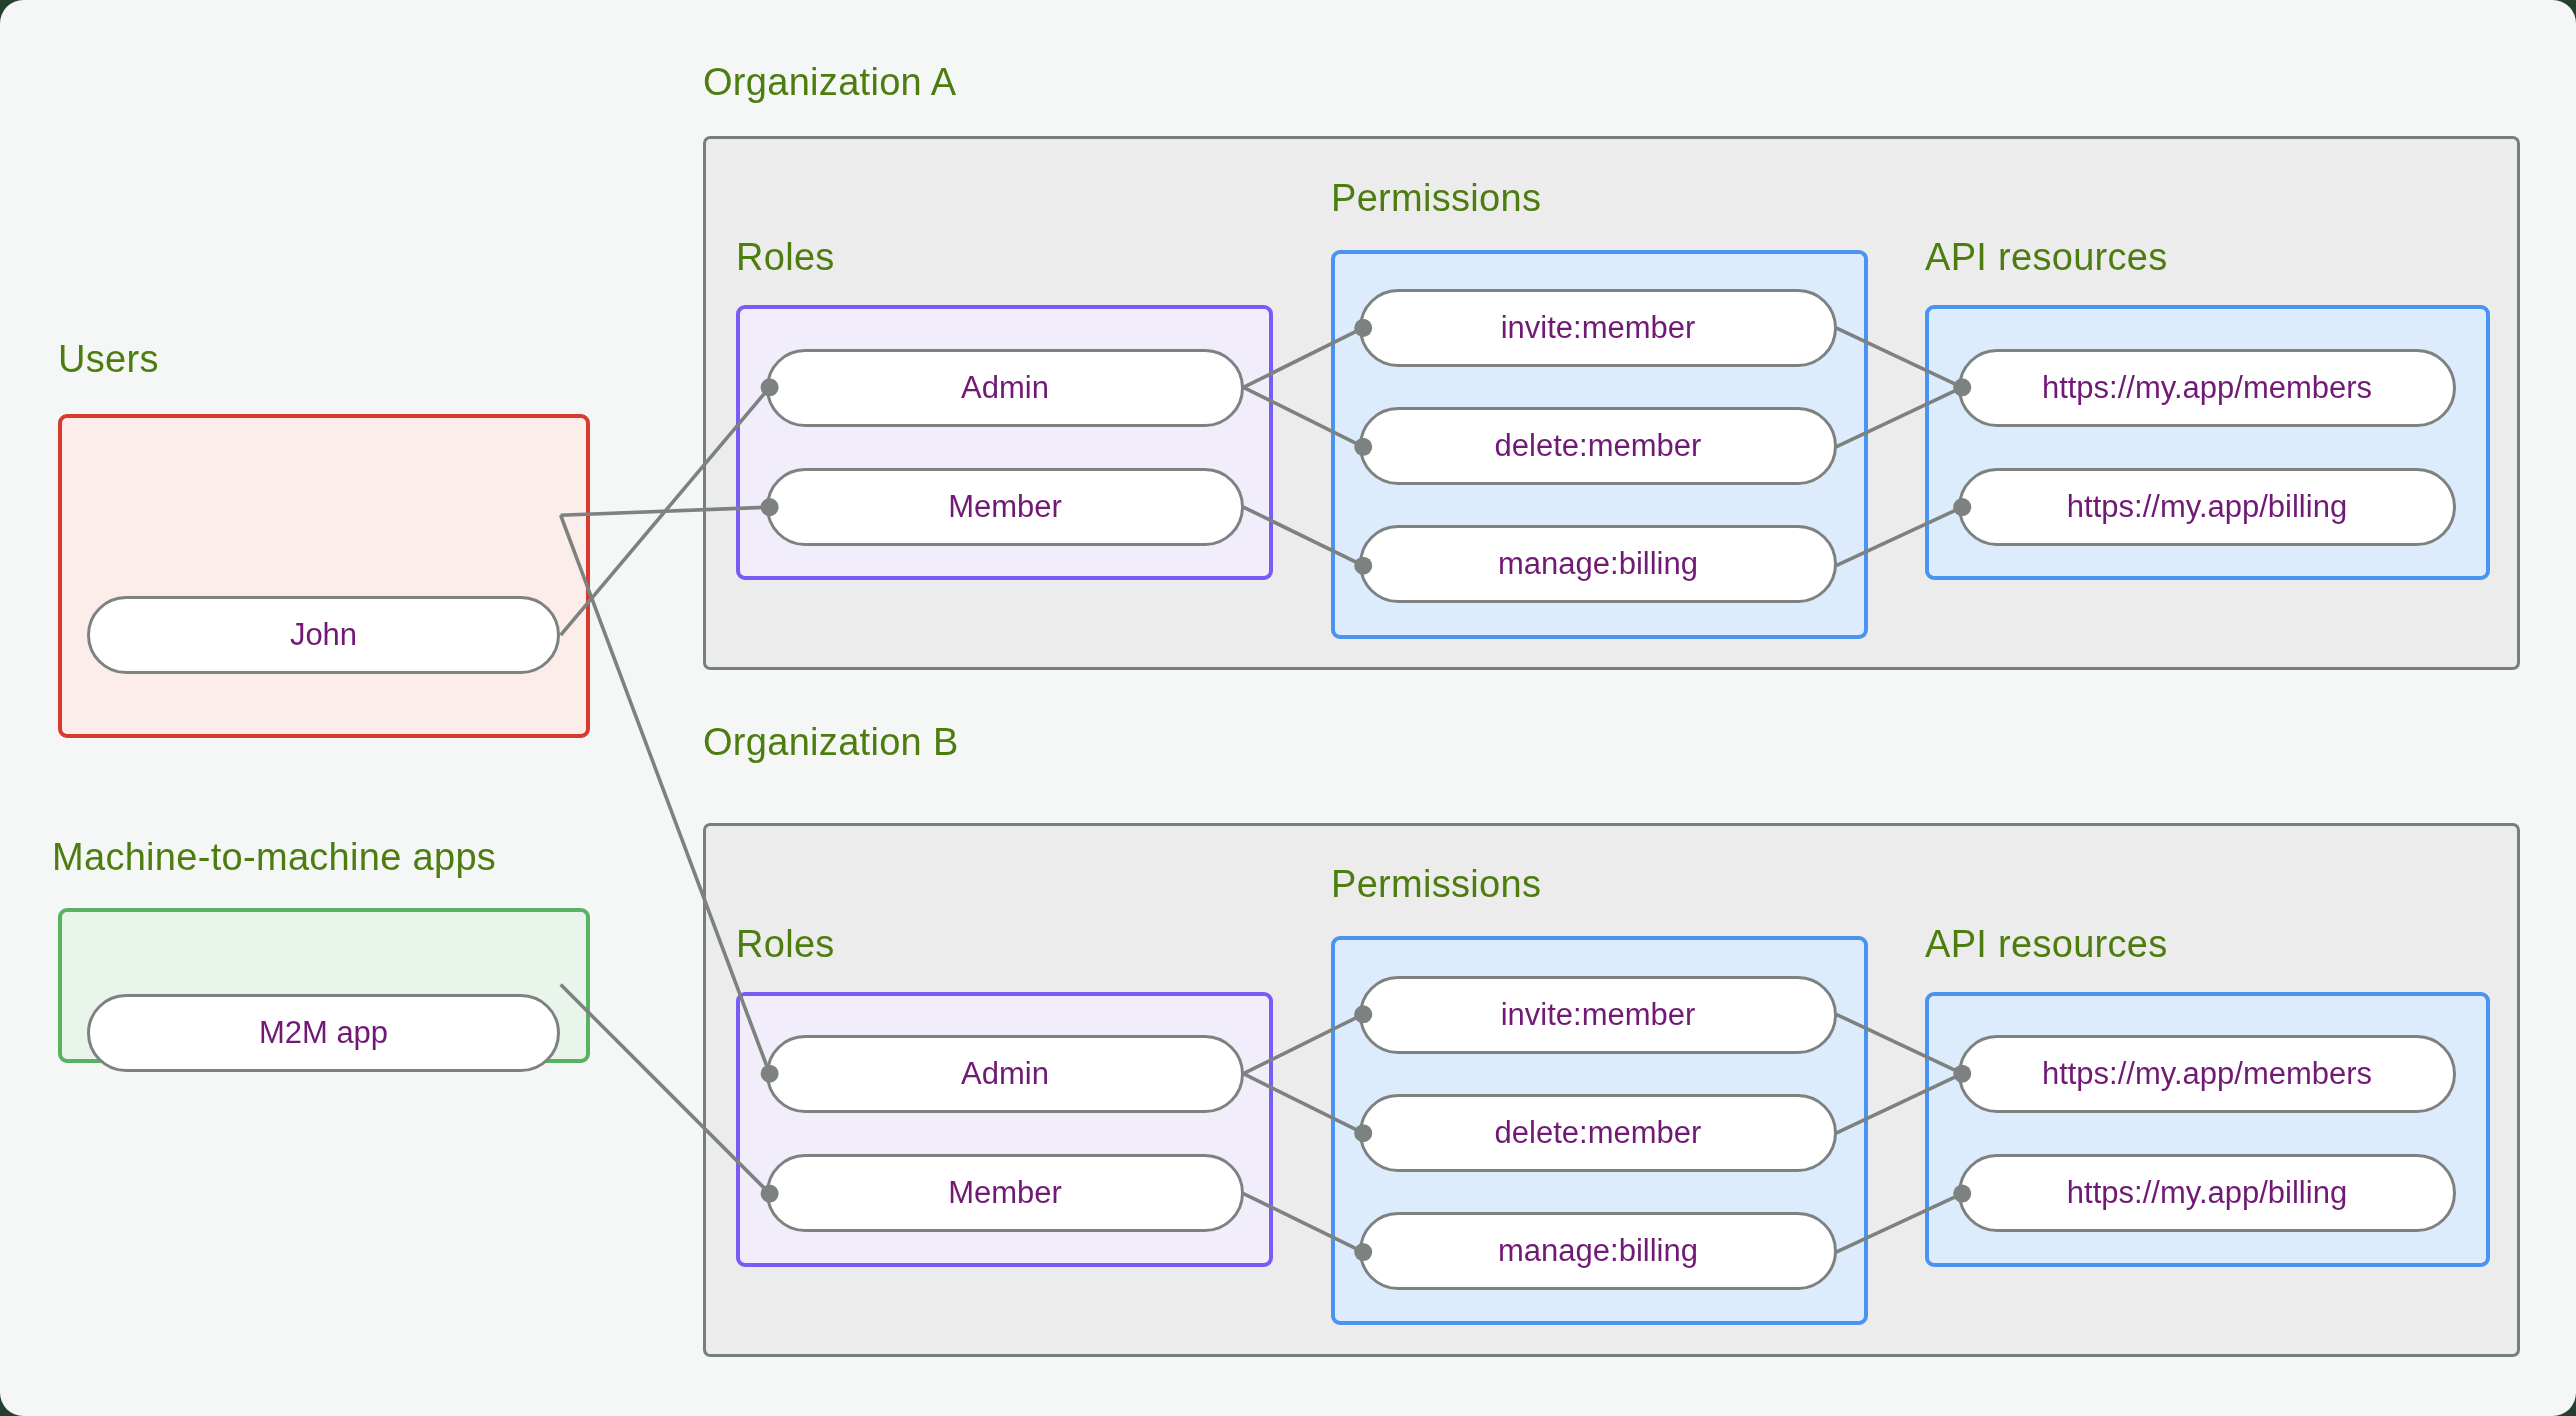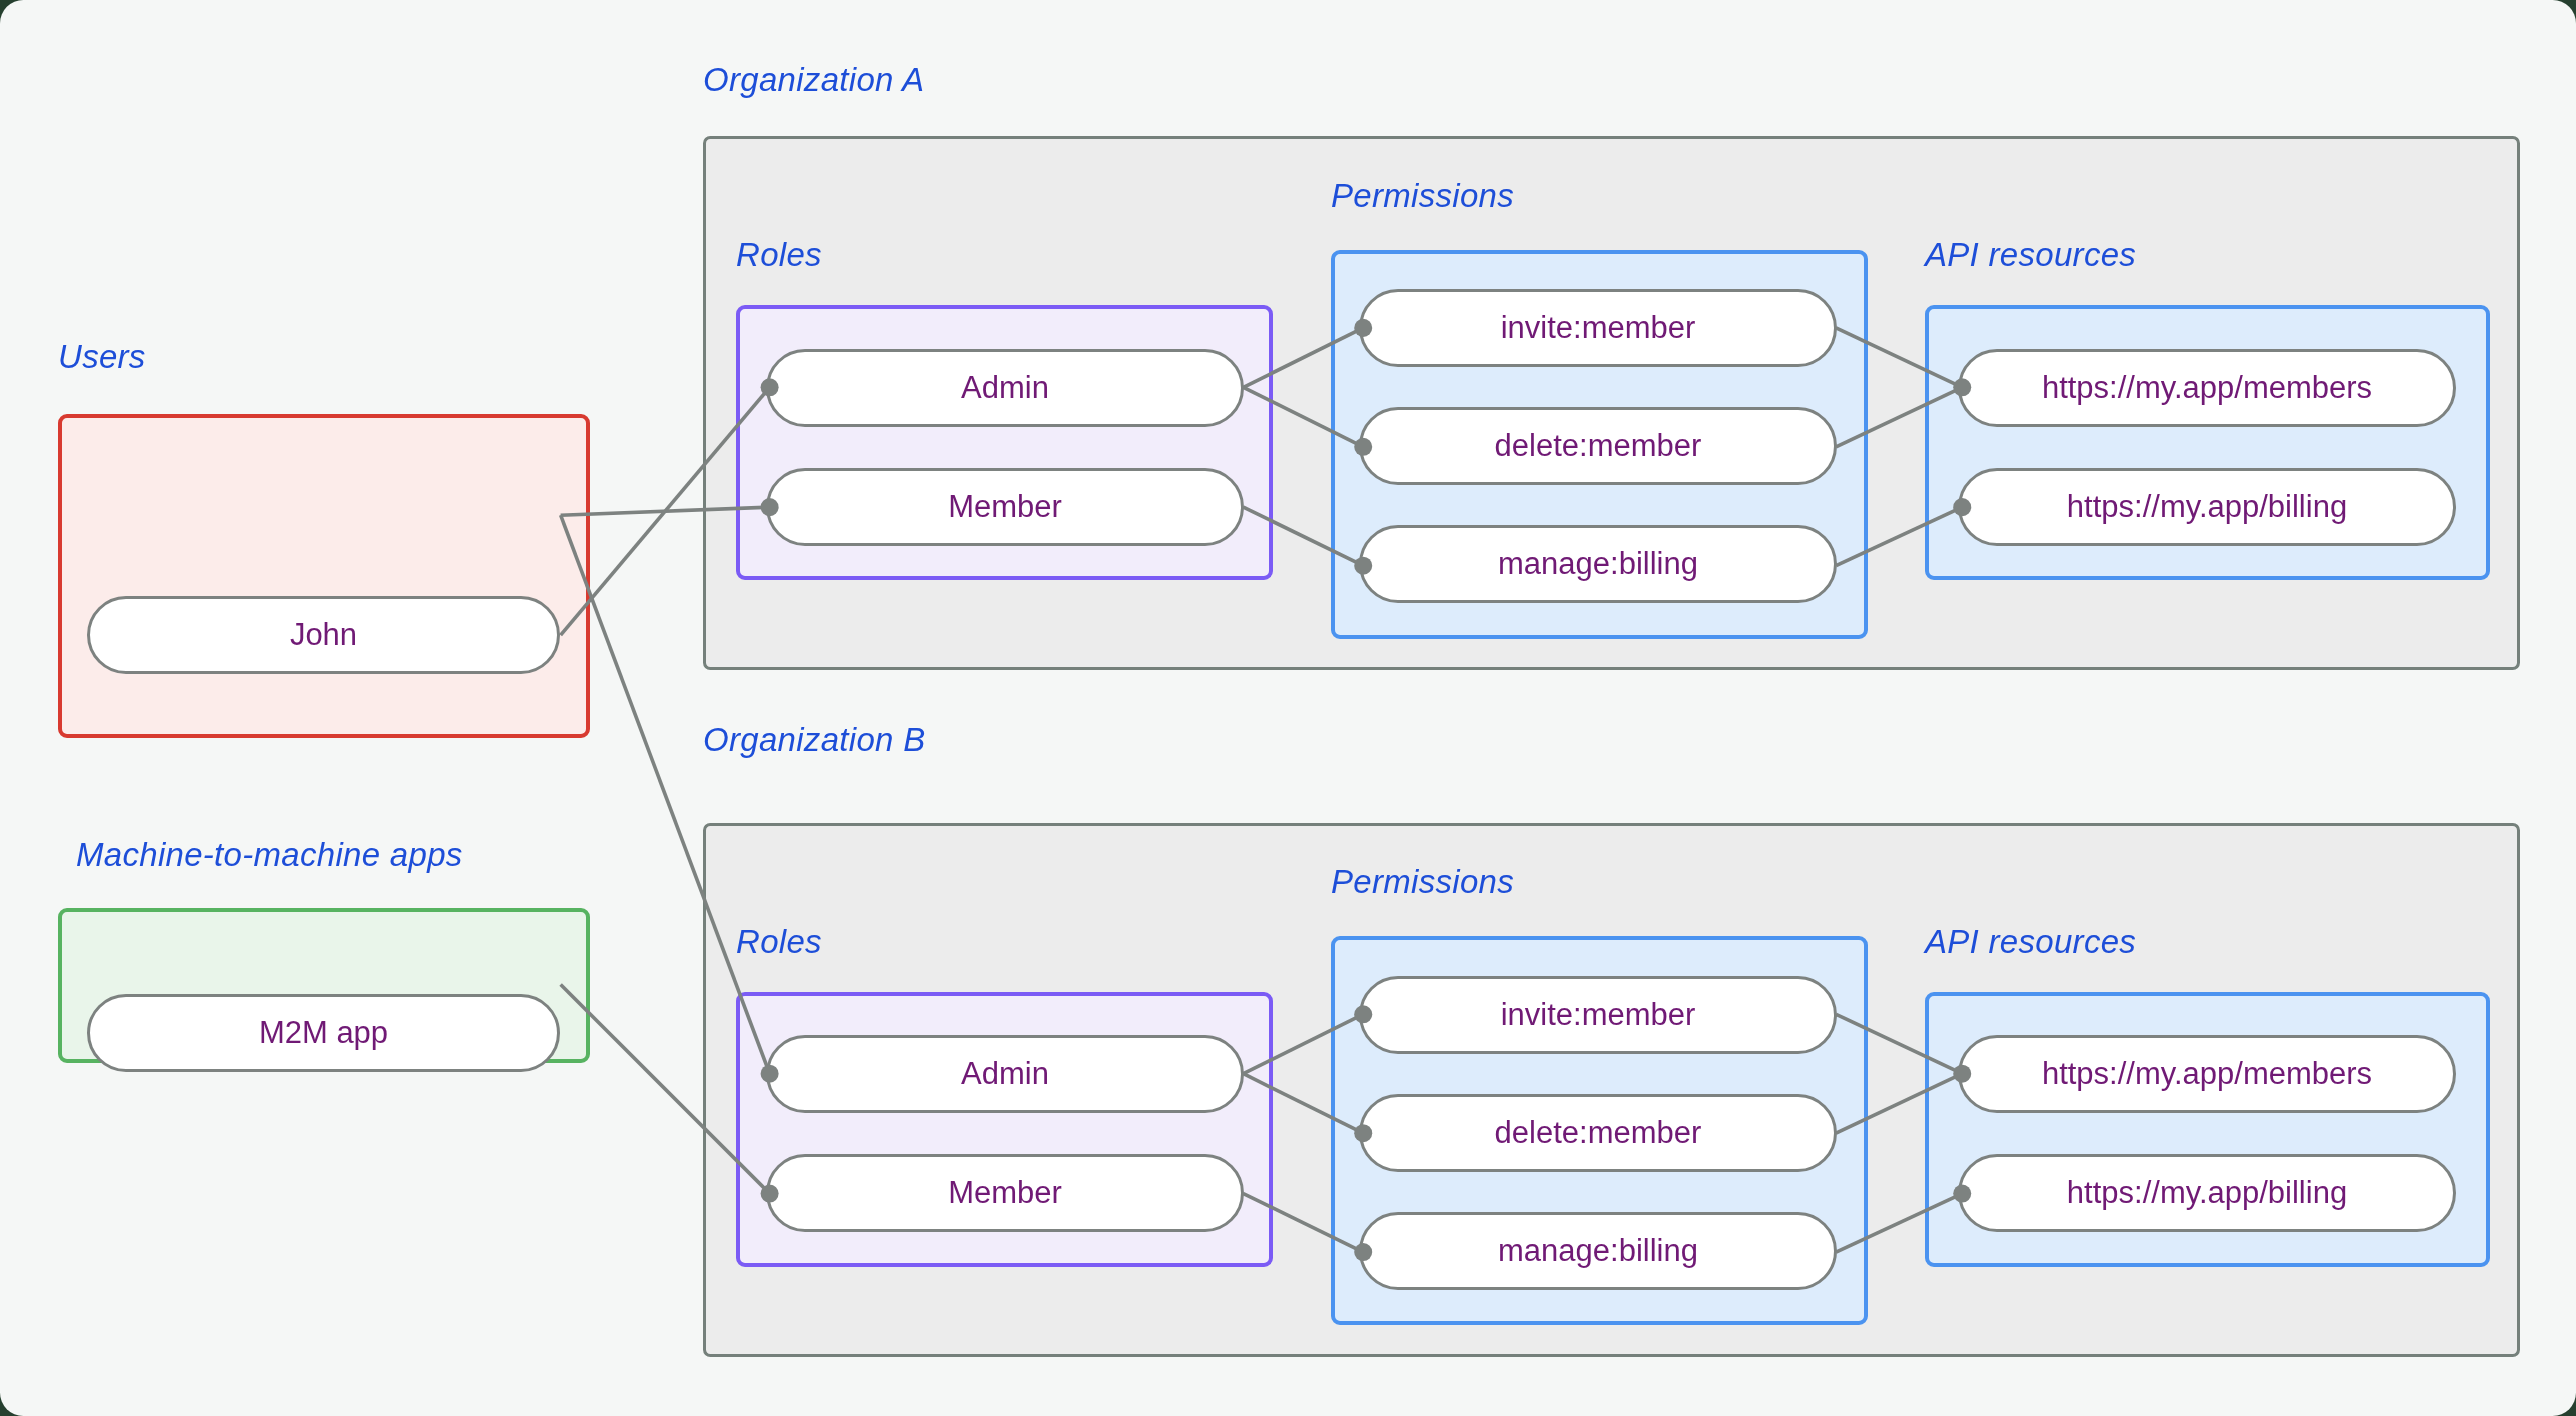--- a/index.html
+++ b/index.html
@@ -8,22 +8,22 @@
     background:#26402f;
     font-family:"Liberation Sans","DejaVu Sans",sans-serif;
     position:relative;
   }
   .canvas{
     position:absolute;left:0;top:0;width:2576px;height:1416px;
     background:#f5f7f6;border-radius:23.4px;overflow:hidden;
   }
   .label{
     position:absolute;
-    font-size:33px;font-weight:500;color:#1d4ed8;
-    white-space:nowrap;letter-spacing:0.3px;font-style:italic;
+    font-size:38px;font-weight:500;color:#4d7c0f;
+    white-space:nowrap;letter-spacing:0.3px;
   }
   .pill{
     position:absolute;height:78px;
     background:#ffffff;border:3.6px solid #7d8280;border-radius:54px;
     display:flex;align-items:center;justify-content:center;
     font-size:31px;color:#701a75;box-sizing:border-box;
     white-space:nowrap;
   }
   .gbox{position:absolute;box-sizing:border-box;border-radius:9px;}
   .users-box{border:4.5px solid #d83a30;background:#fcecea;}
@@ -37,21 +37,21 @@
 </style>
 </head>
 <body>
 
 <div class="canvas">
 
   <div class="label" style="left:58px;top:338px;">Users</div>
   <div class="gbox users-box" style="left:58px;top:414px;width:532px;height:324px;"></div>
   <div class="pill" style="left:87px;top:596px;width:473px;">John</div>
 
-  <div class="label" style="left:76px;top:836px;">Machine-to-machine apps</div>
+  <div class="label" style="left:52px;top:836px;">Machine-to-machine apps</div>
   <div class="gbox m2m-box" style="left:58px;top:908px;width:532px;height:155px;"></div>
   <div class="pill" style="left:87px;top:986px;width:473px;margin-top:8px;">M2M app</div>
 
   <div class="label" style="left:703px;top:61px;">Organization A</div>
   <div class="gbox org-box" style="left:703px;top:136px;width:1817px;height:534px;"></div>
 
   <div class="label" style="left:736px;top:236px;">Roles</div>
   <div class="gbox roles-box" style="left:736px;top:305px;width:537px;height:275px;"></div>
   <div class="pill" style="left:766px;top:349px;width:478px;">Admin</div>
   <div class="pill" style="left:766px;top:468px;width:478px;">Member</div>

